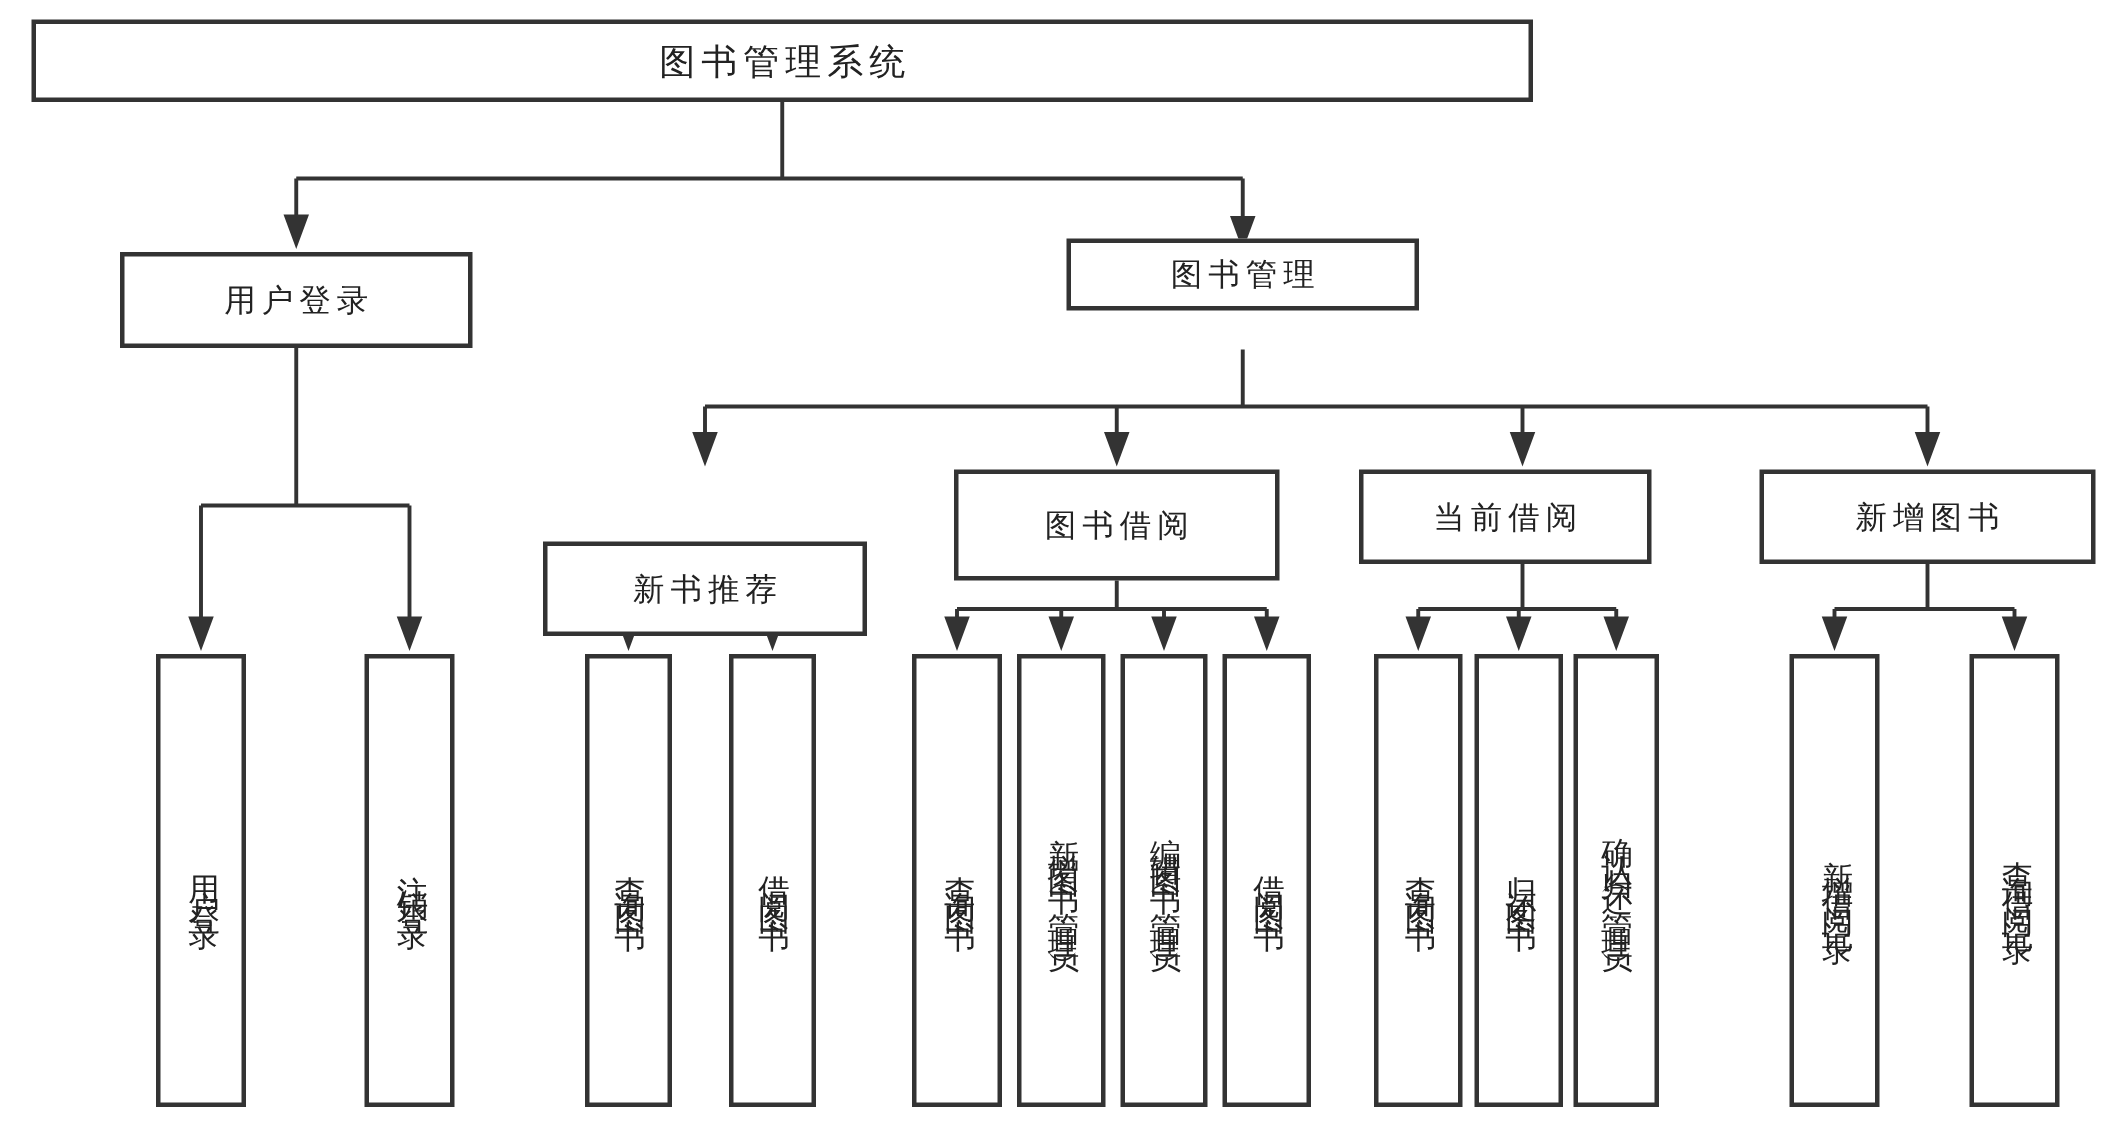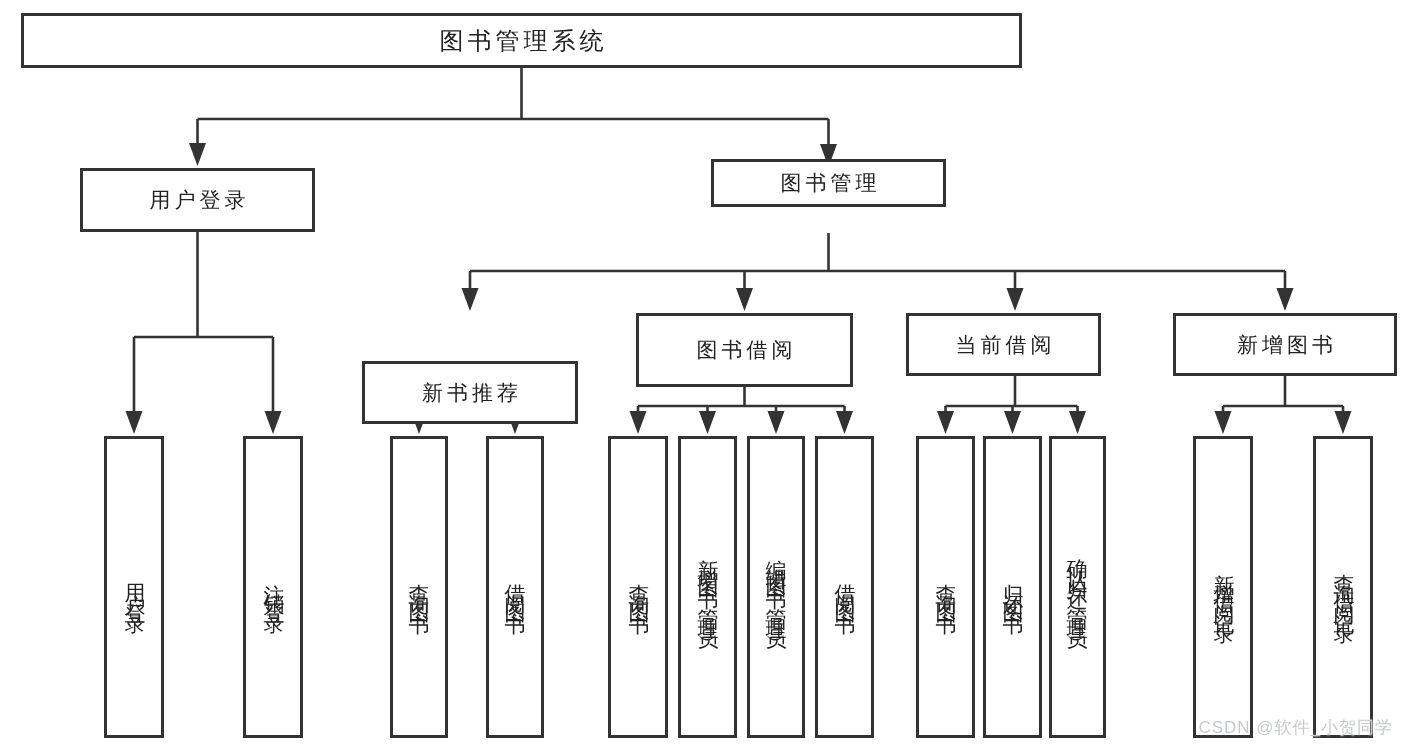--- a/index.html
+++ b/index.html
@@ -81,15 +81,14 @@
   <div class="vbox" style="left:747px;top:436px;width:58px;height:302px;">编辑图书（管理员）</div>
   <div class="vbox" style="left:815px;top:436px;width:59px;height:302px;">借阅图书</div>
 
   <div class="vbox" style="left:916px;top:436px;width:59px;height:302px;">查询图书</div>
   <div class="vbox" style="left:983px;top:436px;width:59px;height:302px;">归还图书</div>
   <div class="vbox" style="left:1049px;top:436px;width:57px;height:302px;">确认归还（管理员）</div>
 
   <div class="vbox" style="left:1193px;top:436px;width:60px;height:302px;">新增借阅记录</div>
   <div class="vbox" style="left:1313px;top:436px;width:60px;height:302px;">查询借阅记录</div>
 
-  <div class="watermark">CSDN @软件_小贺同学</div>
 
 </div>
 
 </body></html>

